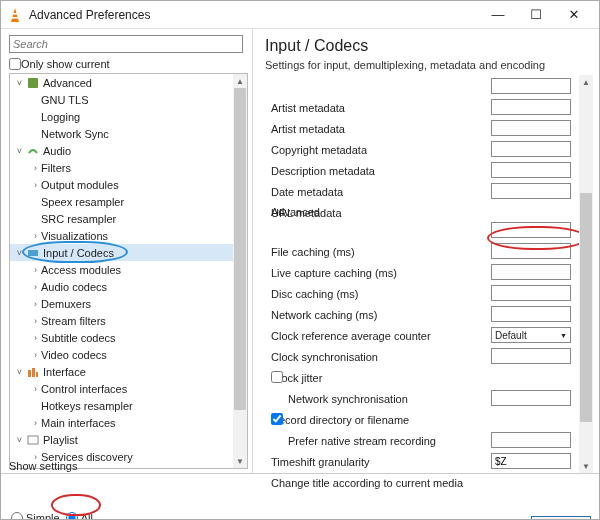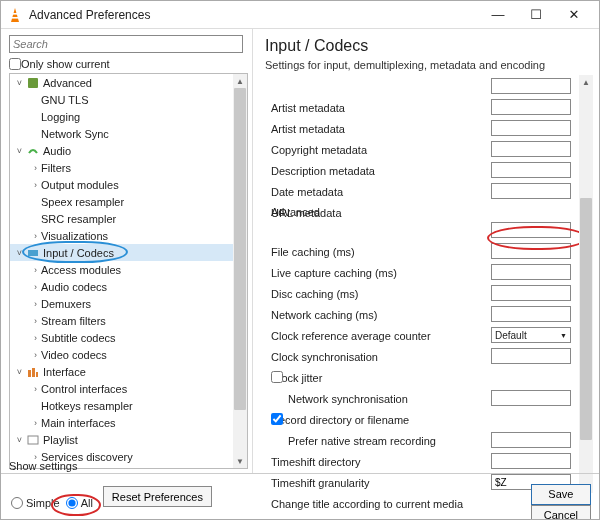--- a/index.html
+++ b/index.html
@@ -36,21 +36,21 @@
 .row { display: flex; align-items: center; height: 20px; margin: 1px 8px 1px 0; }
 .row .lab { flex: 1; padding-left: 6px; font-size: 11px; margin-top: 44px; }
 .row .tin { width: 80px; height: 16px; border: 1px solid #888; background: #fff; font-size: 10px; text-align: right; padding-right: 2px; }
 .row .spin { position: relative; width: 80px; height: 16px; border: 1px solid #888; background: #fff; display: flex; }
 .row .spin input { flex: 1; border: none; outline: none; text-align: right; font-size: 10px; padding-right: 1px; background: transparent; }
 .row .sel { width: 80px; height: 16px; border: 1px solid #888; background: #fff; display: flex; align-items: center; padding: 0 3px; font-size: 10px; justify-content: space-between; }
 .row .cbx { width: 12px; height: 12px; margin: 0 5px 0 6px; }
 .section { padding-left: 6px; font-size: 11px; margin: 5px 0 2px 0; }
 .ring-red { position: absolute; border: 2px solid #d62a2a; border-radius: 50%/55%; pointer-events: none; }
 
-.footer { height: 36px; border-top: 1px solid #ccc; display: flex; align-items: center; padding: 16px 8px; position: relative; }
+.footer { height: 36px; border-top: 1px solid #ccc; display: flex; align-items: flex-start; padding: 16px 8px; position: relative; }
 .showset { position: absolute; left: 8px; top: -14px; font-size: 11px; background: transparent; }
 .radio-group { display: flex; align-items: center; gap: 6px; margin-left: 2px; margin-top: 22px; }
 .radio-group label { display: flex; align-items: center; gap: 3px; font-size: 11px; }
 .radio-group input { margin: 0; width: 12px; height: 12px; }
 .btn { height: 21px; padding: 0 12px; border: 1px solid #888; background: #f5f5f5; font-size: 11px; margin-left: 4px; }
 .btn.primary { border: 1px solid #2a6fb0; }
 .footer-right { margin-left: auto; display: flex; margin-top: 26px; flex-direction: column; }
 .reset { height: 21px; padding: 0 8px; border: 1px solid #888; background: #f5f5f5; font-size: 11px; margin-left: 10px; margin-top: 10px; }
 </style>
 </head>
@@ -300,24 +300,20 @@
         </div>
       <div class="row">
           <span class="lab">Record directory or filename</span>
           <input class="tin" value="" style="">
         </div>
       <div class="row">
           <input type="checkbox" class="cbx" checked="" style="">
           <span class="lab" style="padding-left:0">Prefer native stream recording</span>
         </div>
       <div class="row">
-          <span class="lab">Timeshift directory</span>
-          <input class="tin" value="" style="">
-        </div>
-      <div class="row">
           <span class="lab">Timeshift granularity</span>
           <div class="spin">
             <input value="-1" style="">
           </div>
         </div>
       <div class="row">
           <span class="lab">Change title according to current media</span>
           <input class="tin" style="text-align: left; padding-left: 3px;" value="$Z">
         </div>
 
@@ -339,19 +335,18 @@
   <div class="radio-group">
     <label>
         <input type="radio" name="ss" style="">
         <span>Simple</span>
       </label>
     <label>
         <input type="radio" name="ss" checked="" style="">
         <span>All</span>
       </label>
   </div>
-  <button class="reset">Reset Preferences</button>
   <div class="ring-red" style="left:50px; top:20px; width:50px; height:22px;"></div>
   <div class="footer-right">
     <button class="btn primary">Save</button>
     <button class="btn">Cancel</button>
   </div>
 </div>
 
 </body></html>

